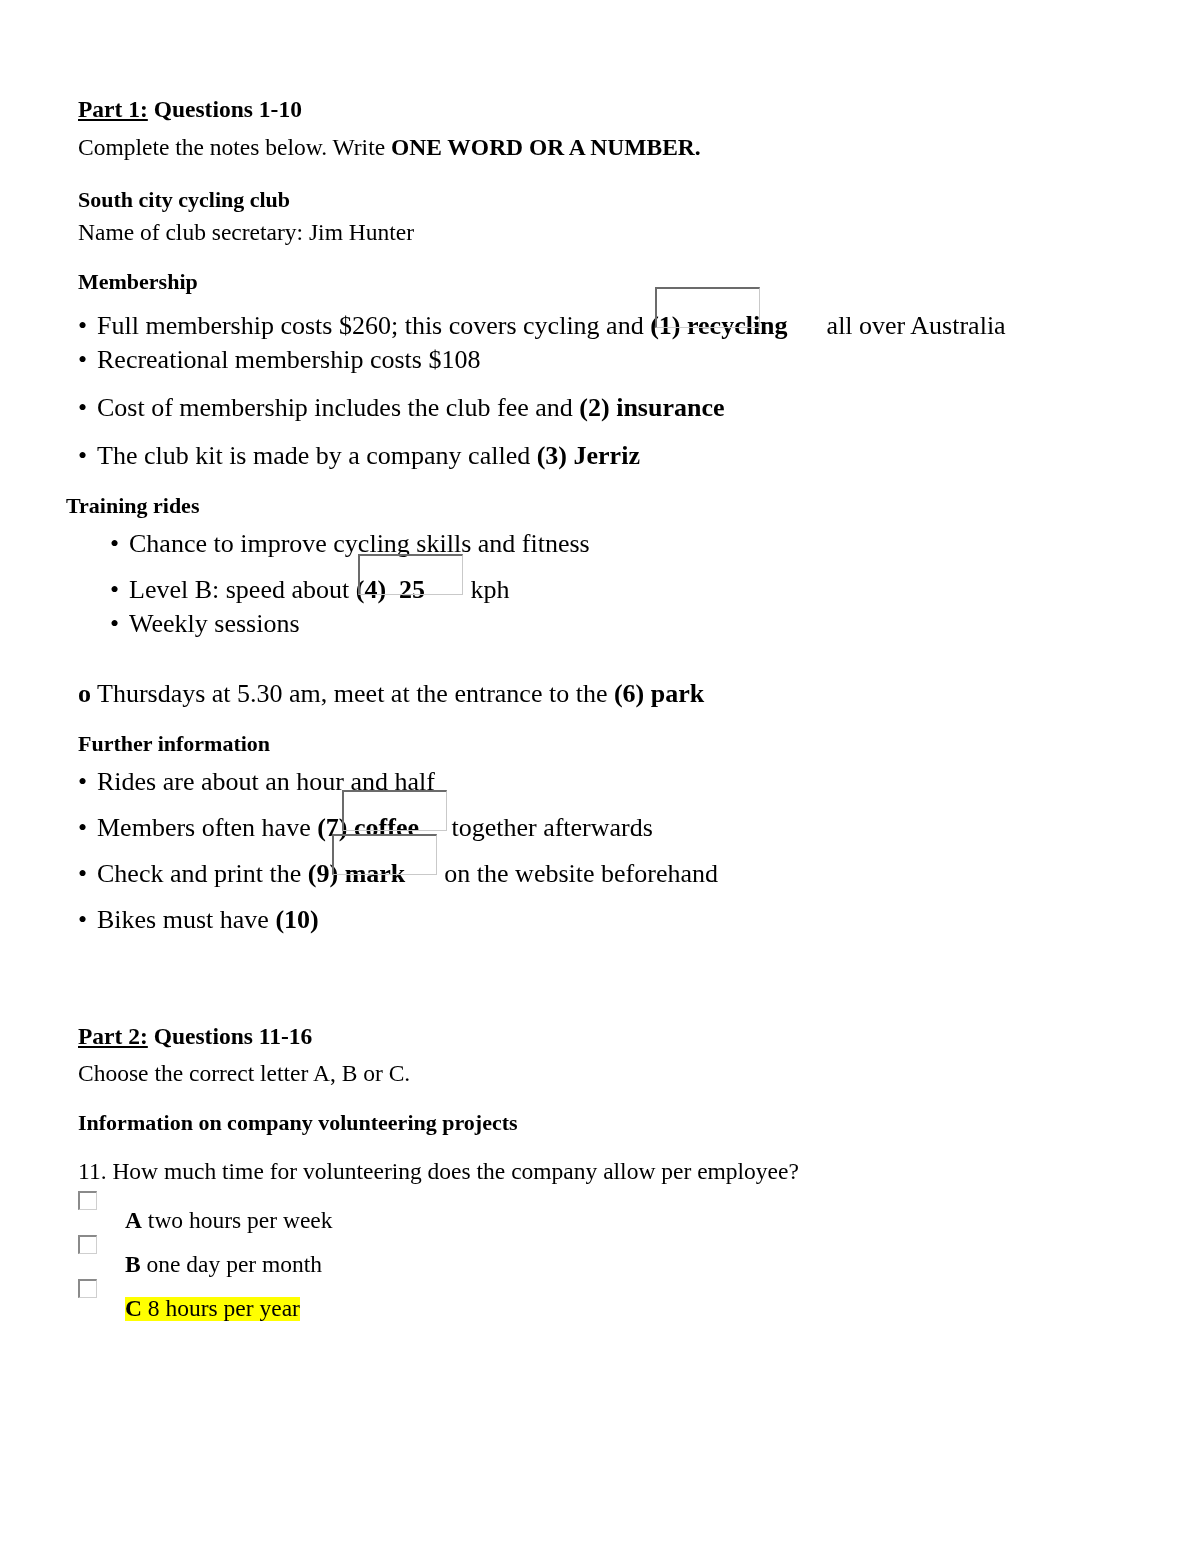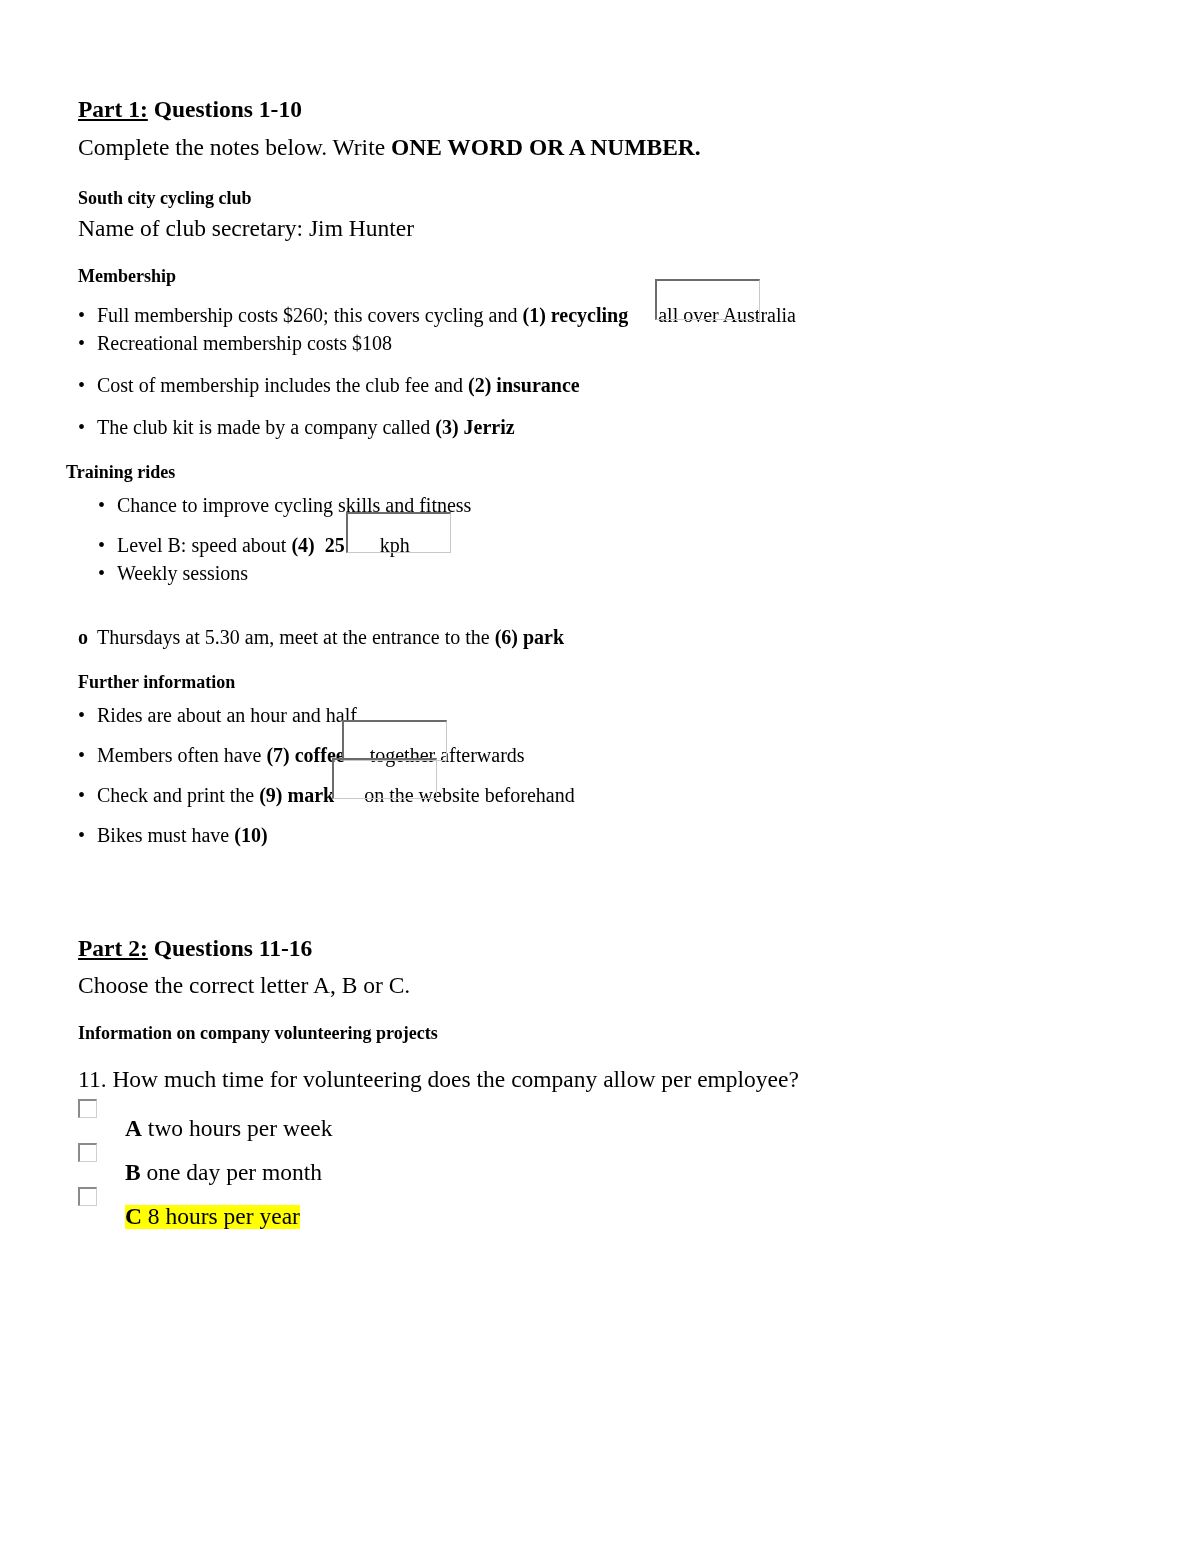--- a/index.html
+++ b/index.html
@@ -34,49 +34,49 @@
     font-size: 23.5px;
     line-height: 1.0;
     white-space: nowrap;
   }
   .it { }
   .bd { font-weight: bold; }
   .udl { text-decoration: underline; }
 
   .heading {
     font-weight: bold;
-    font-size: 18px;
+    font-size: 22px;
     font-style: normal;
     line-height: 1.0;
     white-space: nowrap;
   }
   .sp-8  { height: 8px; }
   .sp-10 { height: 10px; }
   .sp-14 { height: 14px; }
   .sp-20 { height: 20px; }
   .sp-22 { height: 22px; }
   .sp-26 { height: 26px; }
   .sp-30 { height: 30px; }
   .sp-62 { height: 62px; }
 
   
   .bullet-row {
     position: relative;
-    font-size: 20px;
+    font-size: 26px;
     line-height: 1.0;
     white-space: nowrap;
     padding-left: 0px;
   }
   .bullet-row .bul {
     display: inline-block;
     width: 19px;
     font-style: normal;
     font-weight: normal;
   }
-  .bullet-row.ind { margin-left: 20px; }
+  .bullet-row.ind { margin-left: 32px; }
   .obullet .bul {
     display: inline-block;
     width: 19px;
     font-weight: bold;
     font-style: normal;
   }
 
   
   .ansbox {
     position: absolute;

